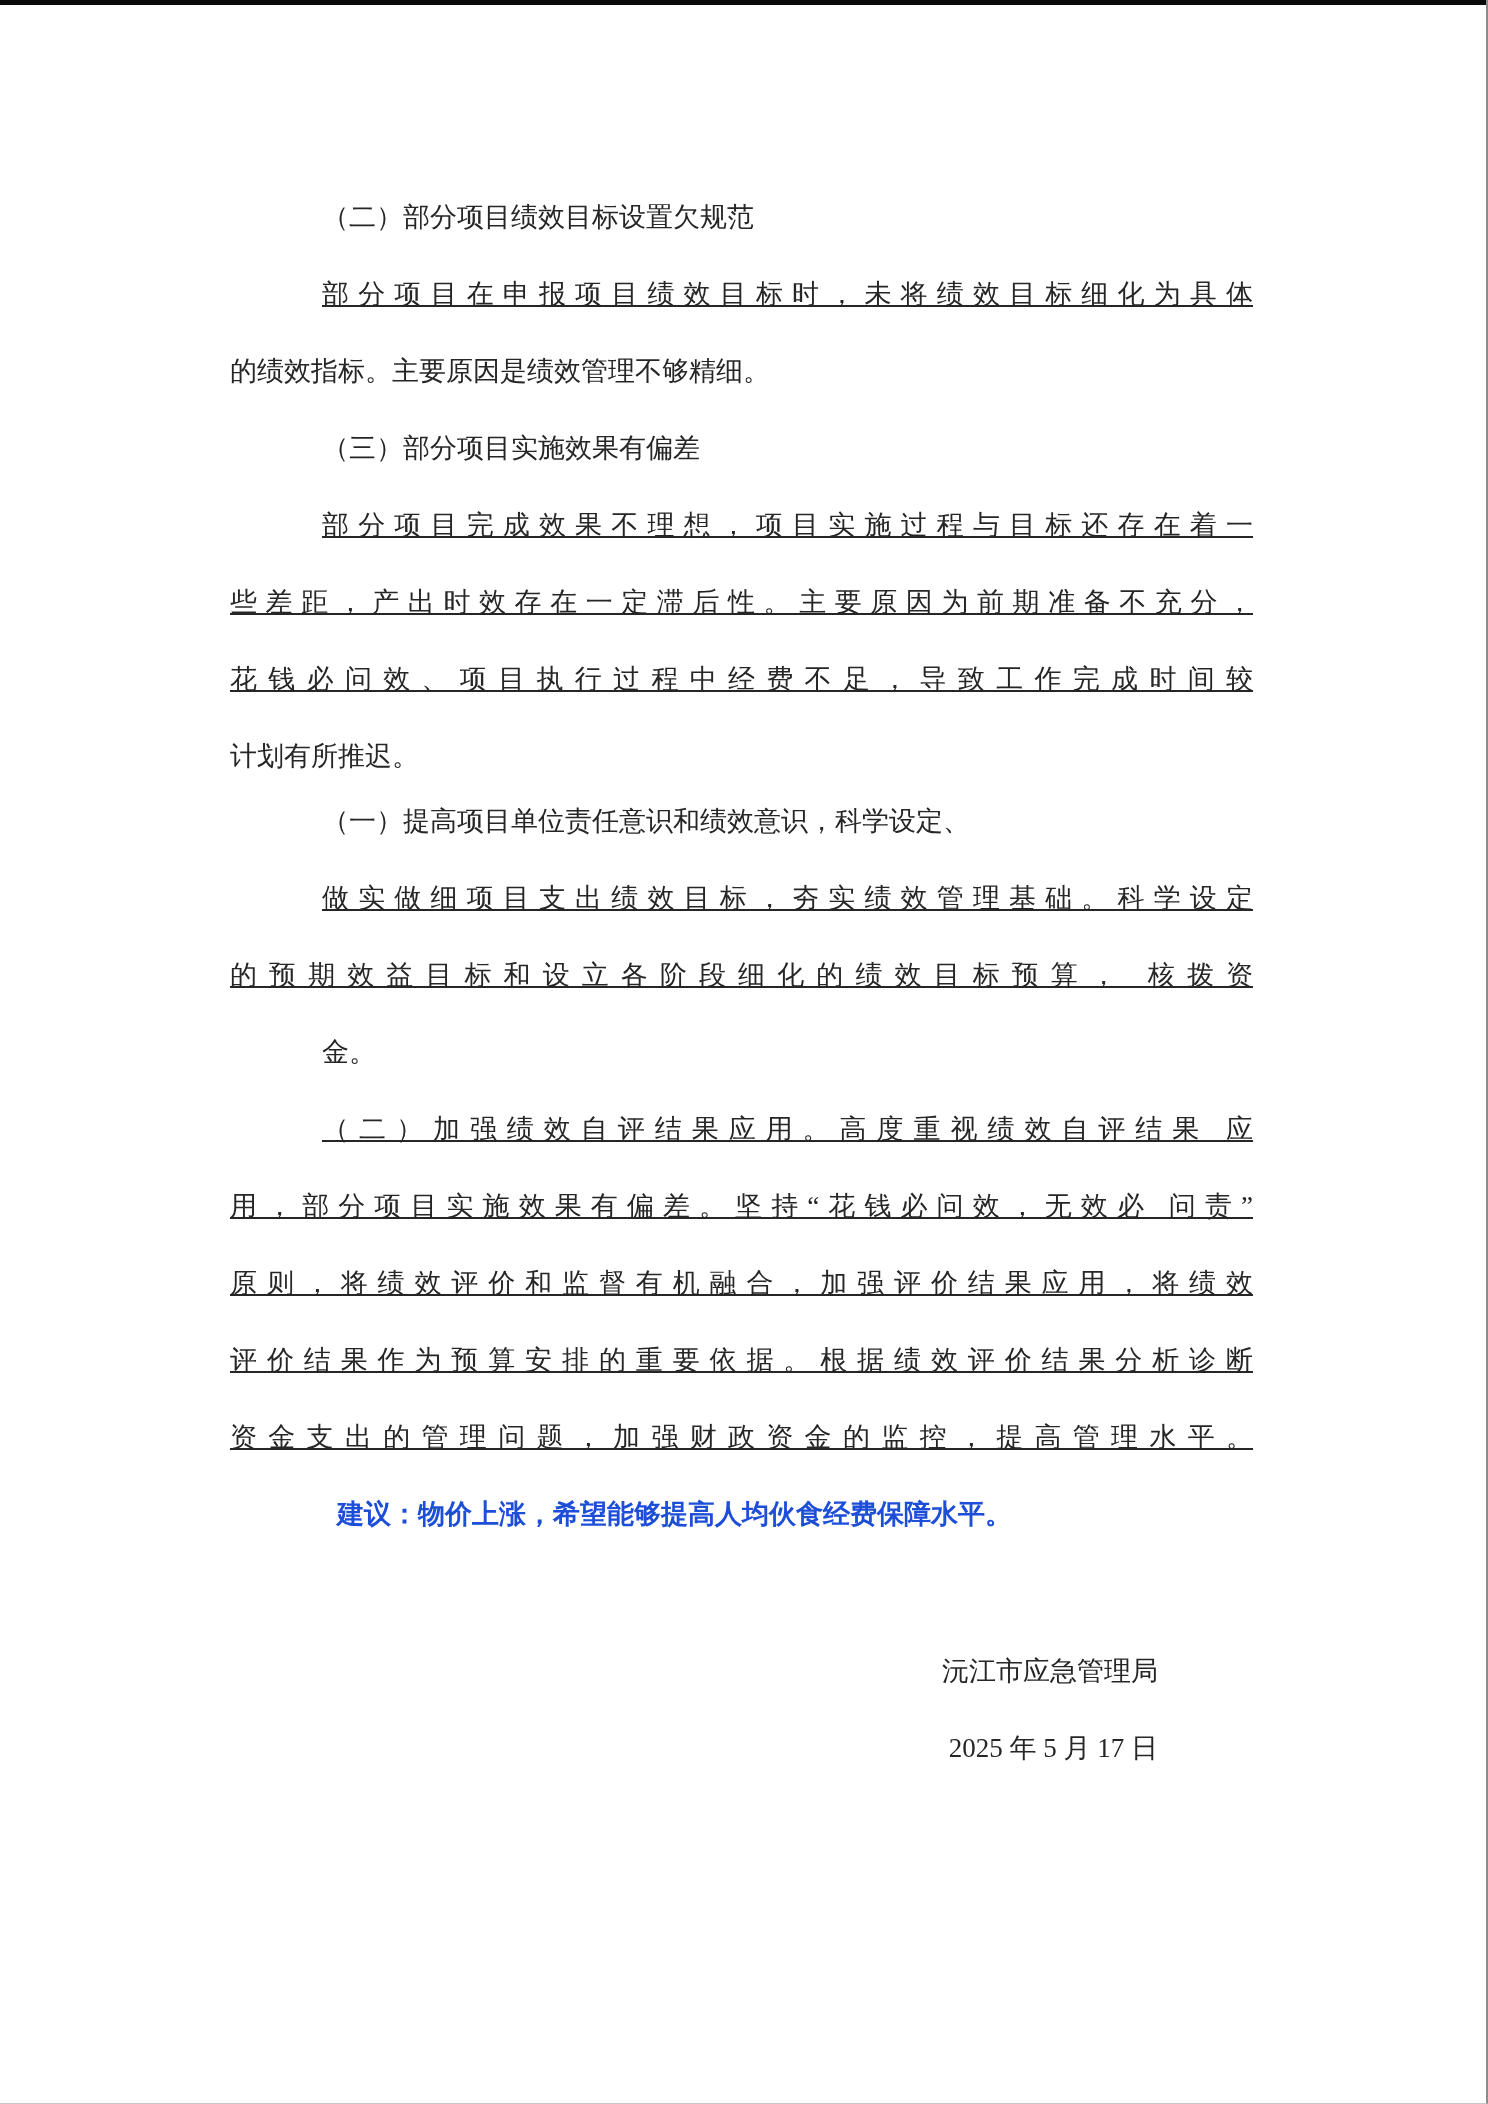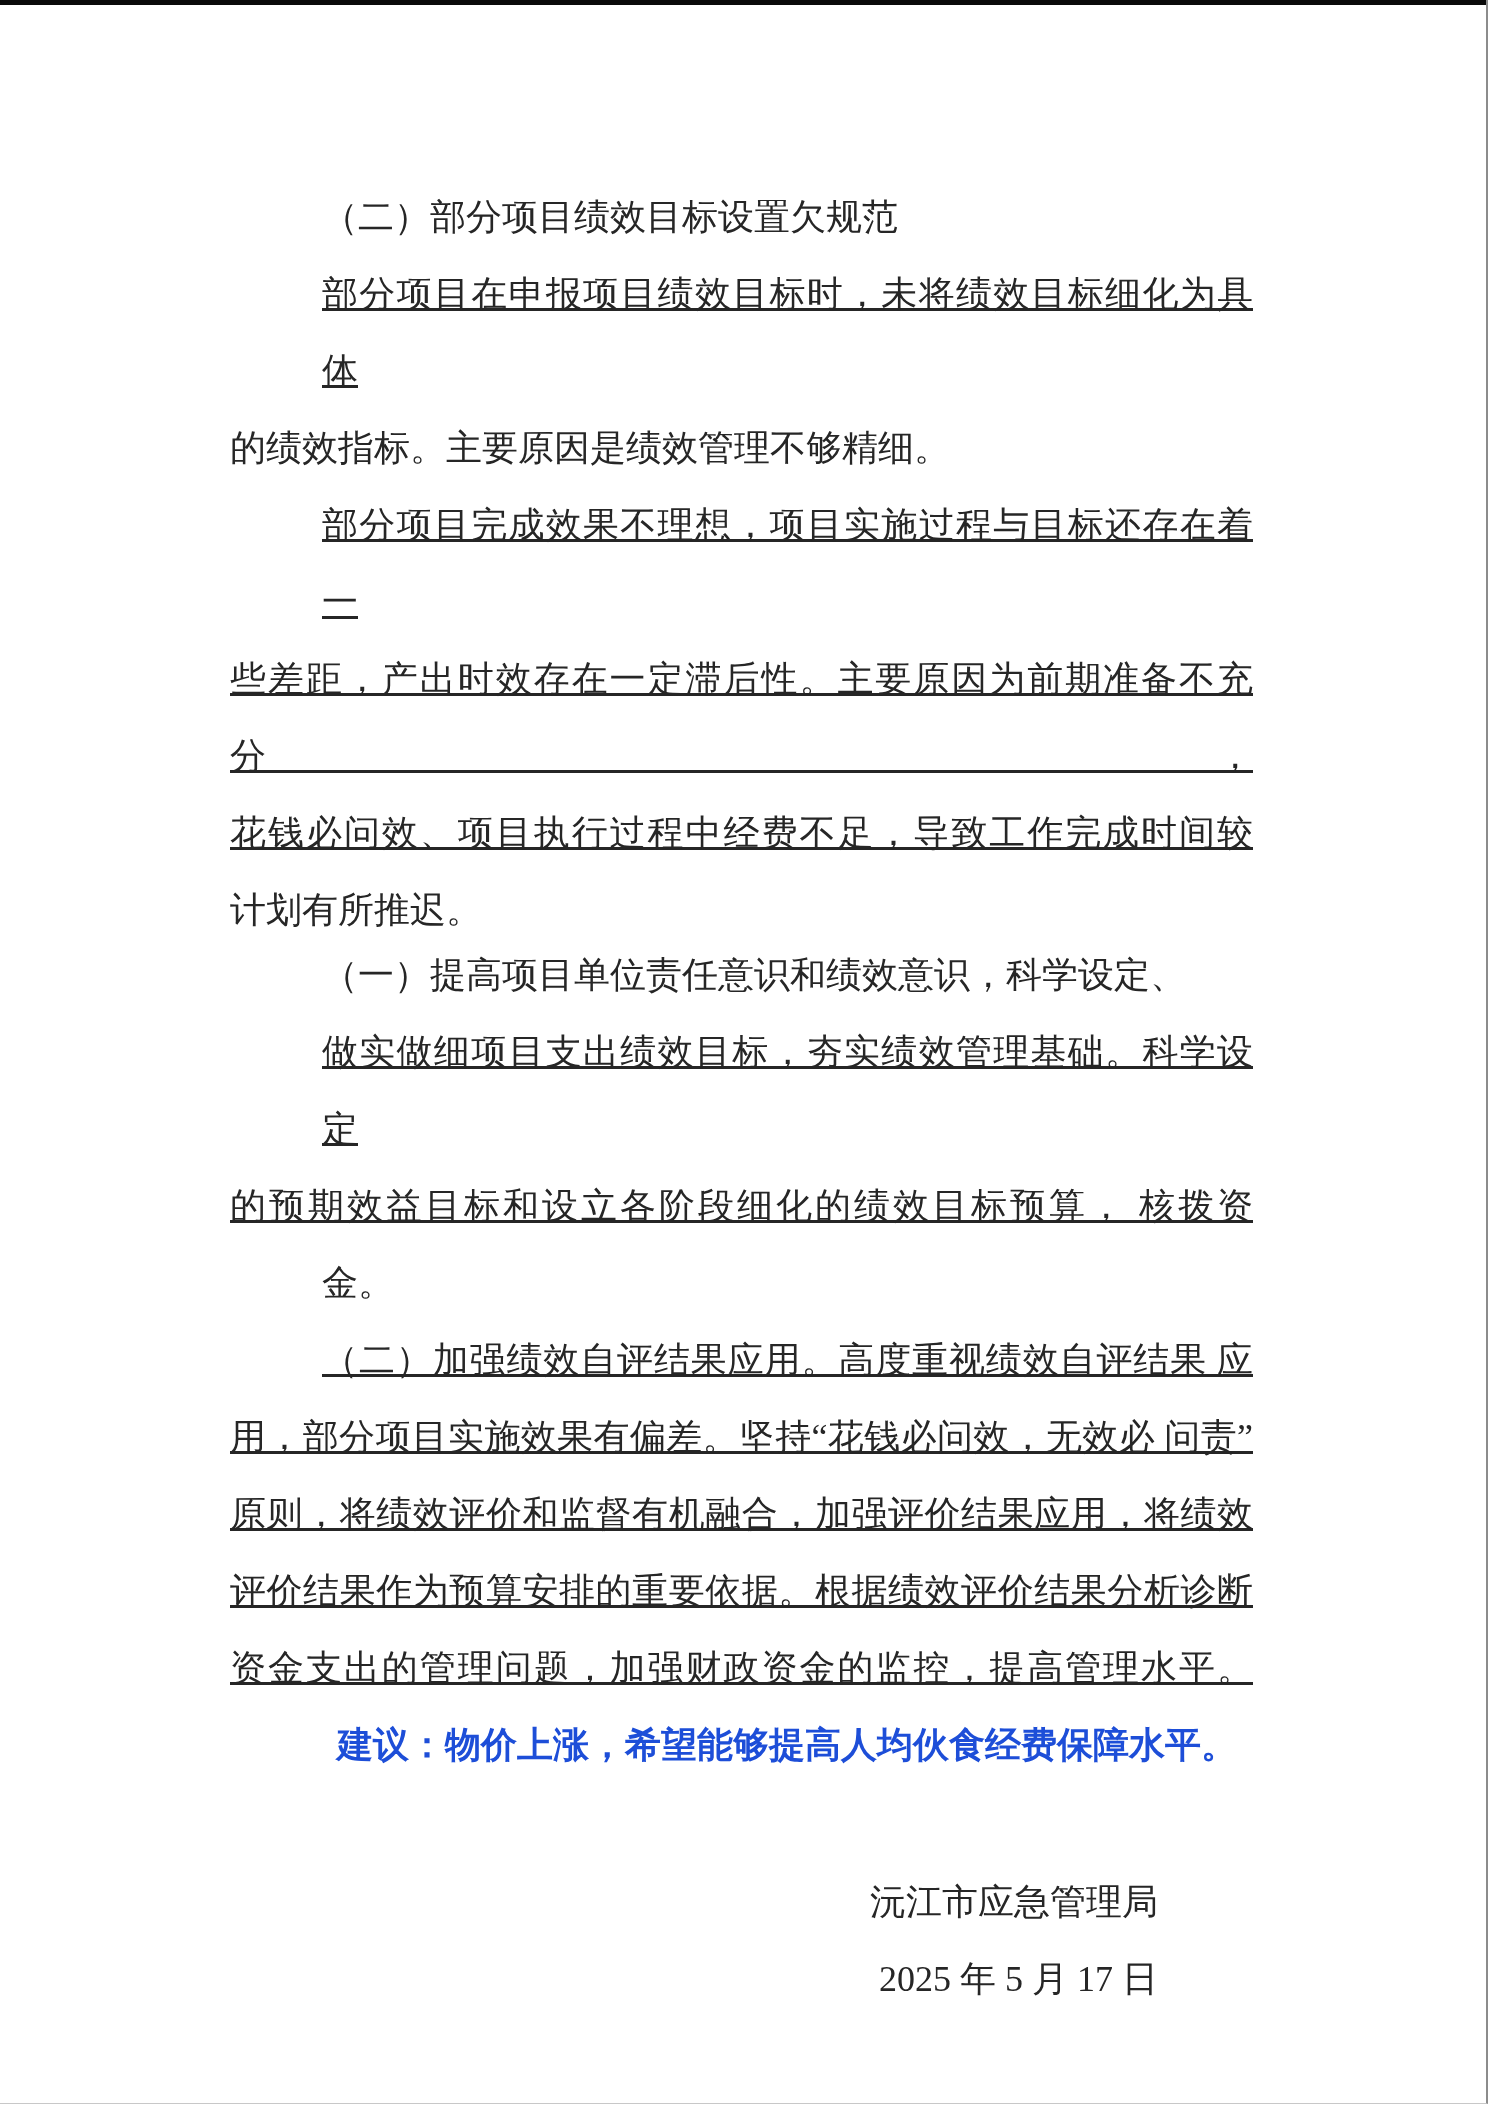--- a/index.html
+++ b/index.html
@@ -26,21 +26,21 @@
     position:absolute;
     top:0;left:0;right:0;
     height:5px;
     background:var(--top-edge);
   }
   .content{
     padding:179px 233px 0 230px;
   }
   .content p.line{
     margin:0;
-    font-size:36px;
+    font-size:27px;
     line-height:77px;
     white-space:pre-wrap;
     text-align:left;
   }
   .content p.ind{ padding-left:92px; }
   .content p.ind2{ padding-left:107px; }
   .content p.fill{ text-align:justify; text-align-last:justify;text-decoration:underline; }
   .content p.tight{ margin-top:-12px; }
   .content p.bold{ font-weight:bold; color:#1d4ed8; }
   .content p.sig{ text-align:right; text-align-last:right; padding-right:95px; }
@@ -48,20 +48,21 @@
 </style>
 </head>
 <body>
 
 <div class="page">
   <div class="edge-top"></div>
   <main class="content">
       <p class="line ind">（二）部分项目绩效目标设置欠规范</p>
       <p class="line ind fill">部分项目在申报项目绩效目标时，未将绩效目标细化为具体</p>
       <p class="line">的绩效指标。主要原因是绩效管理不够精细。</p>
+      <p class="line ind">（三）部分项目实施效果有偏差</p>
       <p class="line ind fill">部分项目完成效果不理想，项目实施过程与目标还存在着一</p>
       <p class="line fill">些差距，产出时效存在一定滞后性。主要原因为前期准备不充分，</p>
       <p class="line fill">花钱必问效、项目执行过程中经费不足，导致工作完成时间较</p>
       <p class="line">计划有所推迟。</p>
       <p class="line ind tight">（一）提高项目单位责任意识和绩效意识，科学设定、</p>
       <p class="line ind fill">做实做细项目支出绩效目标，夯实绩效管理基础。科学设定</p>
       <p class="line fill">的预期效益目标和设立各阶段细化的绩效目标预算， 核拨资</p>
       <p class="line ind">金。</p>
       <p class="line ind fill">（二）加强绩效自评结果应用。高度重视绩效自评结果 应</p>
       <p class="line fill">用，部分项目实施效果有偏差。坚持“花钱必问效，无效必 问责”</p>

